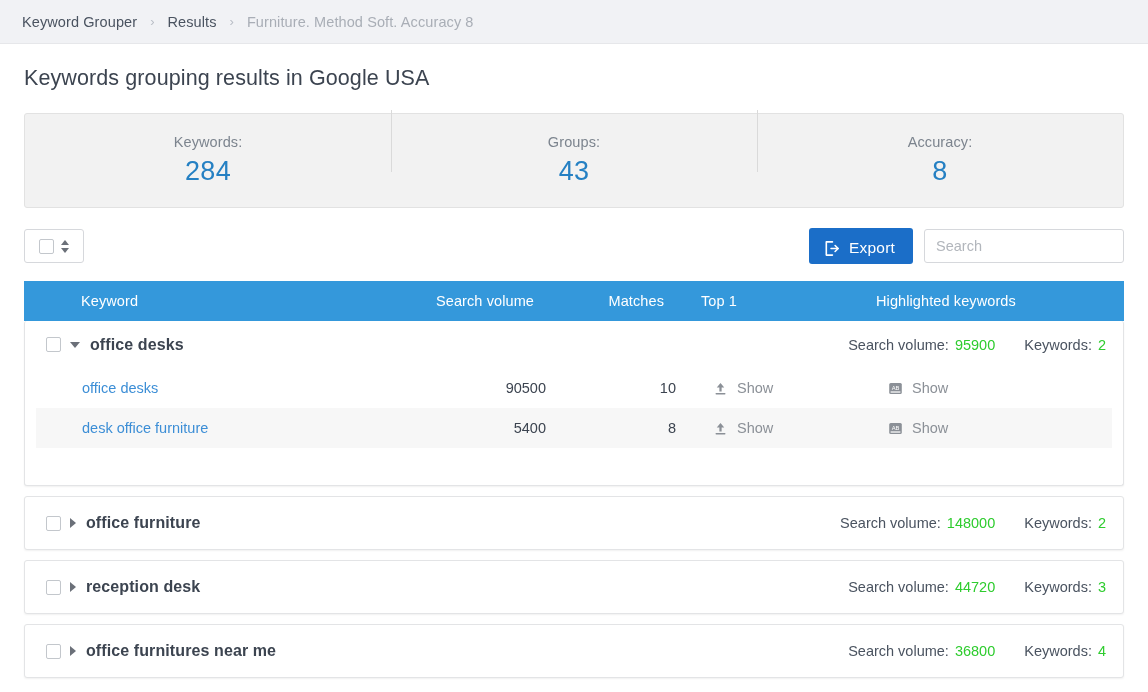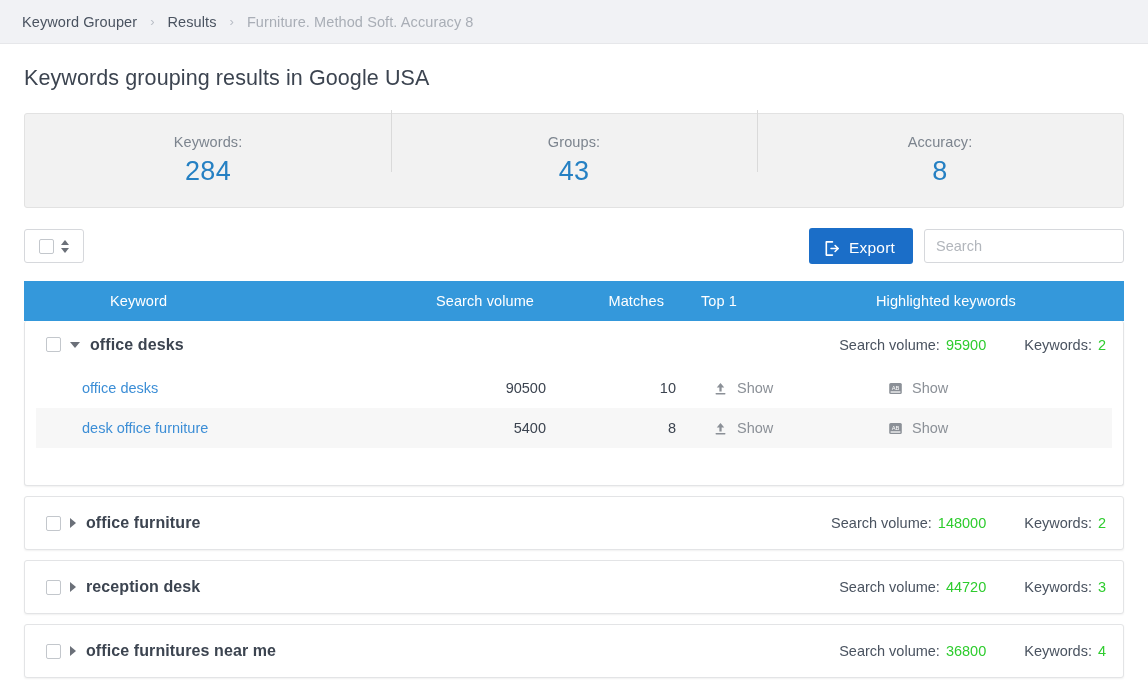--- a/index.html
+++ b/index.html
@@ -158,21 +158,21 @@
   .table-header {
     margin: 17px 24px 0 24px;
     height: 40px;
     background: #3498db;
     display: flex;
     align-items: center;
     color: #ffffff;
     font-size: 14.5px;
     letter-spacing: .1px;
   }
-  .col-keyword     { width: 360px; padding-left: 86px; }
+  .col-keyword     { width: 360px; padding-left: 57px; }
   .col-volume      { width: 150px; text-align: right; }
   .col-matches     { width: 130px; text-align: right; }
   .col-top10       { width: 145px; padding-left: 37px; }
   .col-highlighted { flex: 1;      padding-left: 67px; }
 
   
   .group-card {
     margin: 10px 24px 0 24px;
     background: #fff;
     border: 1px solid #e3e4e6;
@@ -210,21 +210,21 @@
   .group-name {
     font-size: 16px;
     font-weight: bold;
     color: #3c4450;
     letter-spacing: .1px;
   }
   .group-meta {
     margin-left: auto;
     display: flex;
     align-items: center;
-    gap: 38px;
+    gap: 29px;
     font-size: 14.5px;
     color: #4a5360;
   }
   .meta-item { white-space: nowrap; }
   .meta-val {
     color: #2ecc2e;
     margin-left: 6px;
     font-weight: normal;
   }
 

